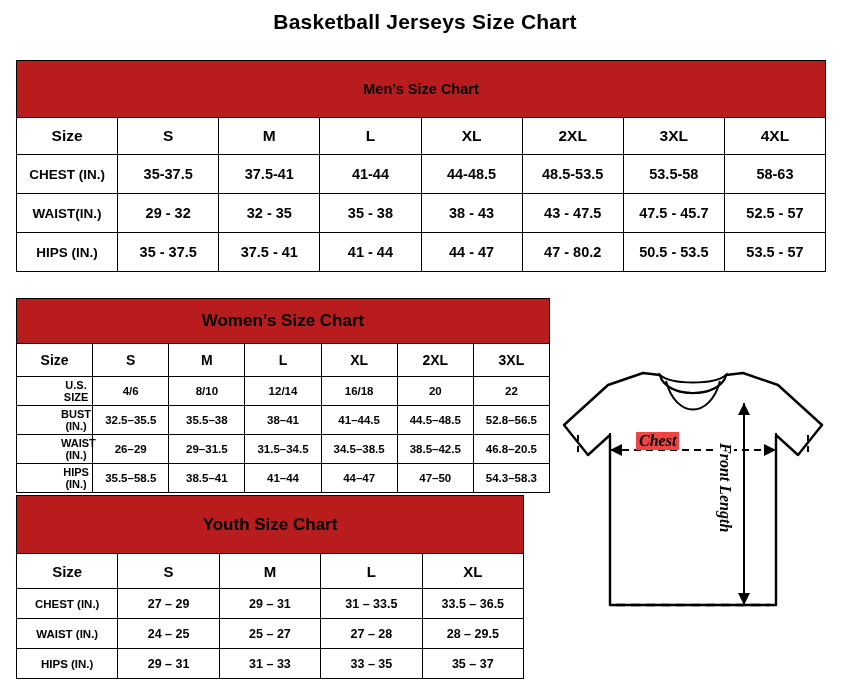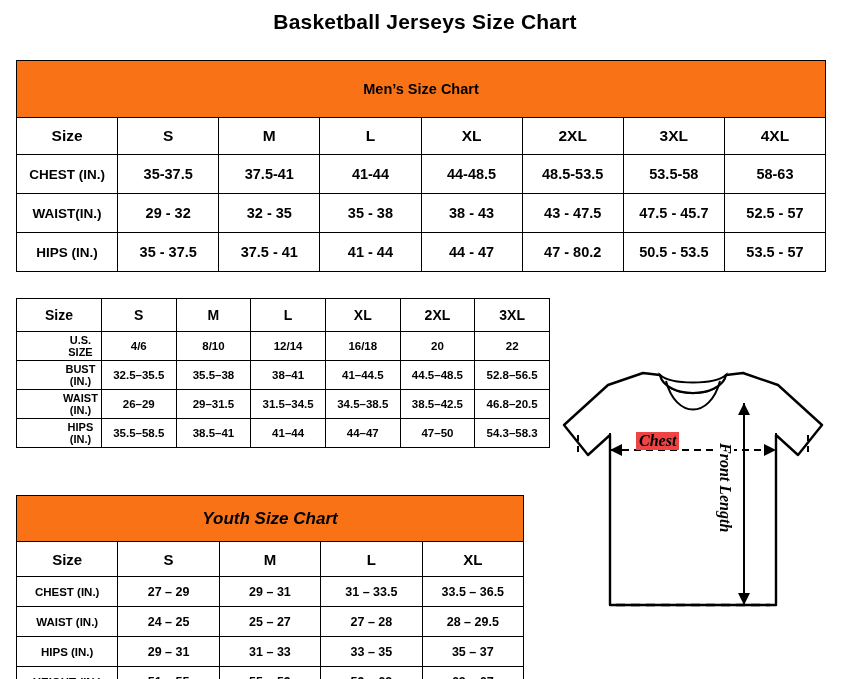--- a/index.html
+++ b/index.html
@@ -28,21 +28,21 @@
     table-layout: fixed;
   }
   table td, table th {
     border: 1px solid #000000;
     text-align: center;
     vertical-align: middle;
     font-weight: bold;
     background: #ffffff;
   }
   .section-head td {
-    background: #f97316;
+    background: #b91c1c;
     font-size: 17px;
     font-weight: bold;
     padding: 10px 0;
   }
 
   
   #mens-table {
     position: absolute;
     left: 16px;
     top: 60px;
@@ -67,21 +67,21 @@
   
   #youth-table {
     position: absolute;
     left: 16px;
     top: 495px;
     width: 508px;
   }
   #youth-table td { height: 27px; font-size: 12.5px; }
   #youth-table .hdr-row td { font-size: 15px; height: 32px; }
   #youth-table .label-col { font-size: 11.5px; }
-  #youth-table .section-head td { font-size: 17px; padding: 9px 0; font-style: italic; }
+  #youth-table .section-head td { font-size: 17px; padding: 15px 0; }
 
   
   #shirt-diagram {
     position: absolute;
     left: 548px;
     top: 355px;
     width: 290px;
     height: 310px;
   }
   .chest-label {
@@ -156,20 +156,23 @@
       <td>44 - 47</td>
       <td>47 - 80.2</td>
       <td>50.5 - 53.5</td>
       <td>53.5 - 57</td>
     </tr>
   </tbody>
 </table>
 
 <table id="womens-table">
   <tbody>
+    <tr class="section-head">
+      <td colspan="7">Women’s Size Chart</td>
+    </tr>
     <tr class="hdr-row">
       <td style="width:16%">Size</td>
       <td style="width:14%">S</td>
       <td style="width:14%">M</td>
       <td style="width:14%">L</td>
       <td style="width:14%">XL</td>
       <td style="width:14%">2XL</td>
       <td style="width:14%">3XL</td>
     </tr>
     <tr>

